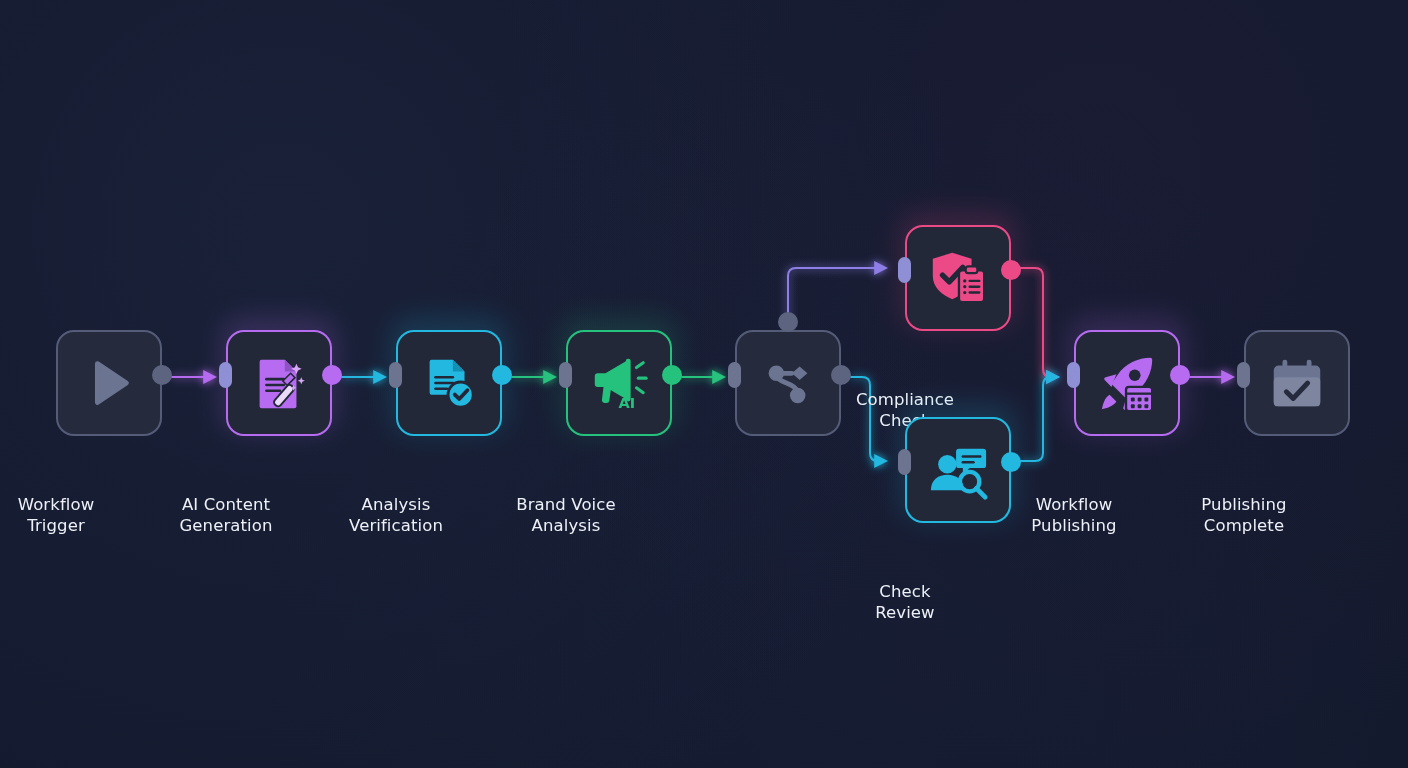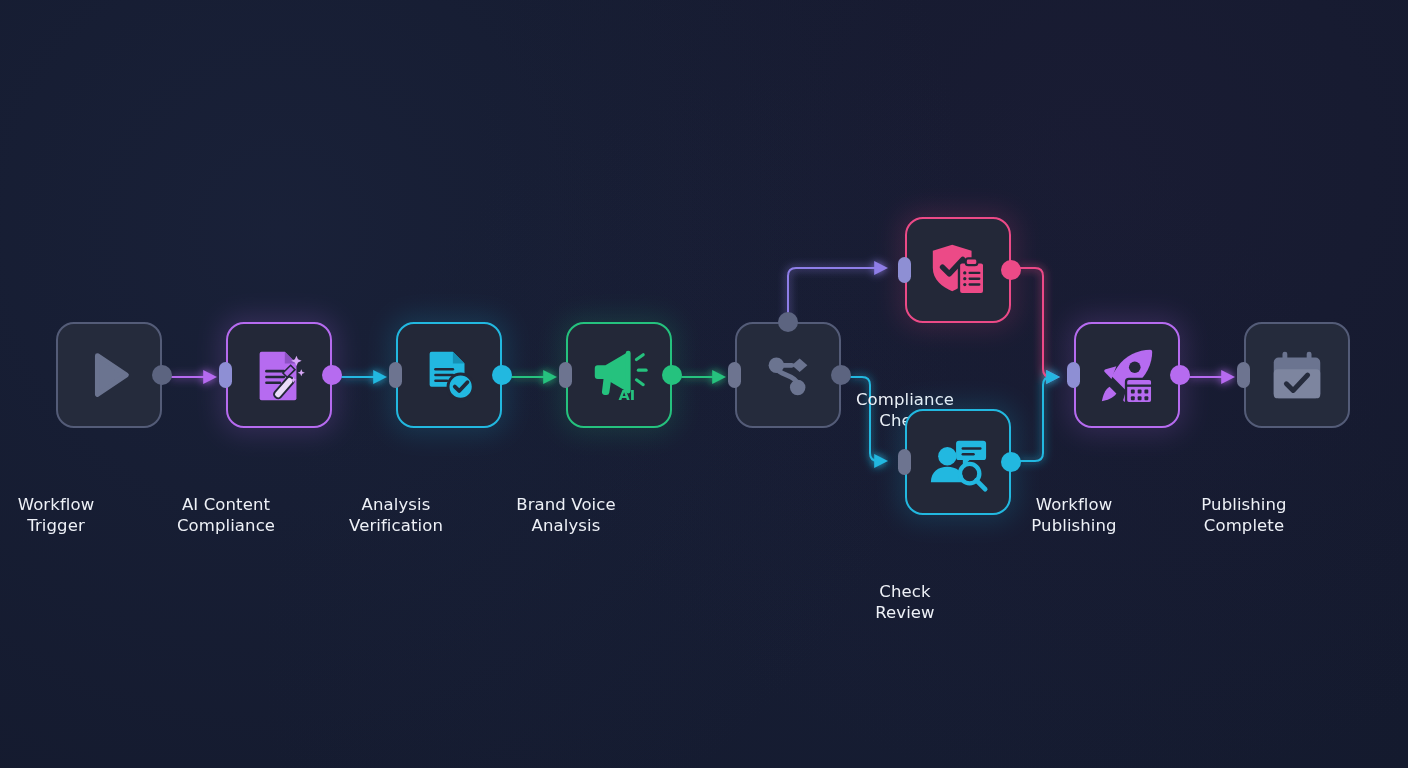--- a/index.html
+++ b/index.html
@@ -14,21 +14,21 @@
     background:
       radial-gradient(circle at 20% 30%, rgba(40,52,86,0.25) 0%, rgba(20,26,46,0) 55%),
       radial-gradient(circle at 78% 22%, rgba(44,34,70,0.22) 0%, rgba(20,26,46,0) 50%),
       radial-gradient(circle at 60% 85%, rgba(30,40,70,0.18) 0%, rgba(20,26,46,0) 55%),
       #141a2e;
   }
   #edges { position:absolute; left:0; top:0; width:1408px; height:768px; pointer-events:none; }
 
   .node { position:absolute; }
   .node-box {
-    position:absolute; left:0; top:0;
+    position:absolute; left:0; top:8px;
     width:106px; height:106px;
     border-radius:18px;
     background:#242a3d;
     border:2px solid #4d5570;
     display:flex; align-items:center; justify-content:center;
   }
   .node-box.accent { background:#232838; }
   .node-label {
     position:absolute; top:124px; left:50%;
     transform:translateX(-50%);
@@ -122,21 +122,21 @@
         <g fill="#d8a8f7">
           <path d="M50 12 l1.6 3.8 3.8 1.6 -3.8 1.6 -1.6 3.8 -1.6 -3.8 -3.8 -1.6 3.8 -1.6 z"></path>
           <path d="M55 26 l1.1 2.6 2.6 1.1 -2.6 1.1 -1.1 2.6 -1.1 -2.6 -2.6 -1.1 2.6 -1.1 z"></path>
           <path d="M47 34 l0.9 2.1 2.1 0.9 -2.1 0.9 -0.9 2.1 -0.9 -2.1 -2.1 -0.9 2.1 -0.9 z"></path>
         </g>
       </svg>
     </div>
     <div class="port in" style="left:-7px; top:40px;"></div>
     <div class="port out" style="left:96px; top:43px; background:#b66bf0;"></div>
     <div class="node-label">AI Content
-Compliance</div>
+Generation</div>
   </div>
 
   <div class="node" style="left:396px; top:322px;">
     <div class="glow" style="left:-6px; top:-6px; width:118px; height:118px; background:#22b8e0; opacity:.16;"></div>
     <div class="node-box accent" style="border-color:#22b8e0;">
       <svg class="icon" viewBox="0 0 64 64">
         <path d="M12 8 h24 l12 12 v22 a2 2 0 0 1 -2 2 H14 a2 2 0 0 1 -2 -2 V10 a2 2 0 0 1 2 -2 z" fill="#22b8e0"></path>
         <path d="M36 8 v12 h12 z" fill="#1590b5"></path>
         <g stroke="#232838" stroke-width="2.6" stroke-linecap="round">
           <line x1="18" y1="26" x2="36" y2="26"></line>

